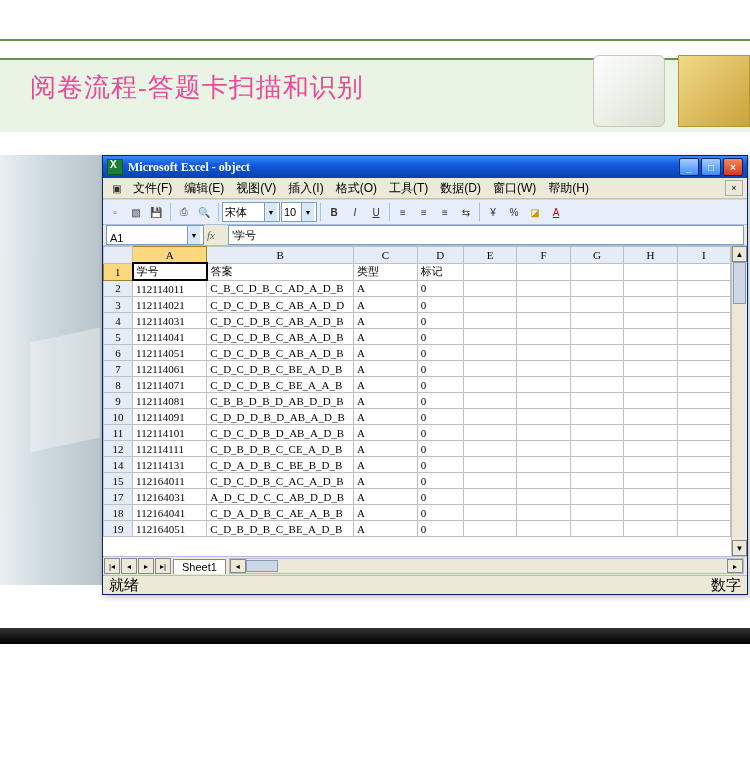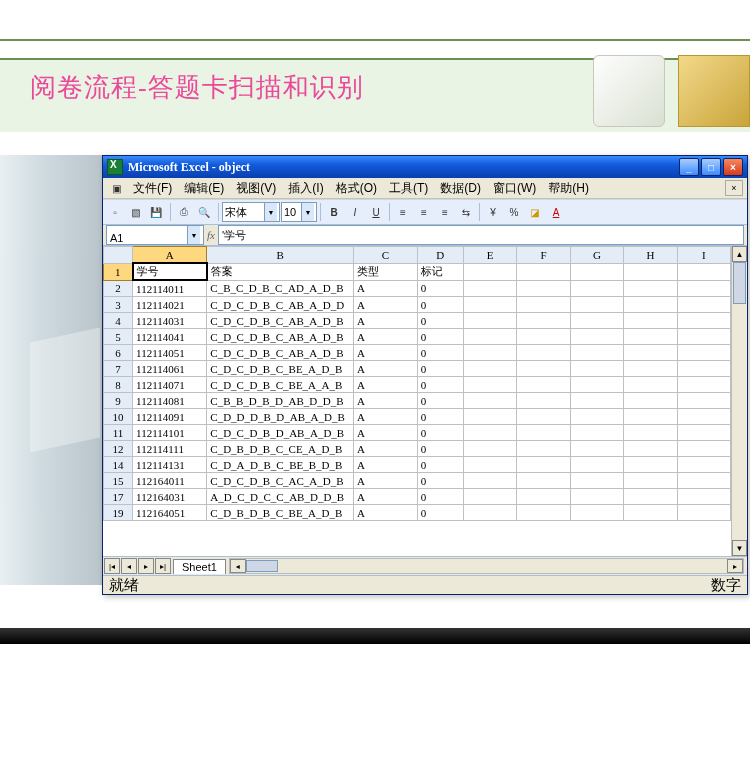--- a/index.html
+++ b/index.html
@@ -22,21 +22,21 @@
 .menubar .mi{padding:2px 6px;white-space:nowrap}
 .menubar .icn-x{margin-left:auto;width:16px;height:14px;border:1px solid #aaa;display:flex;align-items:center;justify-content:center;font-size:9px}
 .toolbar{height:24px;background:#e6eefb;border-top:1px solid #c9d7ef;border-bottom:1px solid #a9bfdf;display:flex;align-items:center;padding:0 2px;gap:1px}
 .tb-btn{width:18px;height:18px;border:1px solid transparent;display:flex;align-items:center;justify-content:center;font-size:10px;color:#333}
 .tb-sep{width:1px;height:18px;background:#a9bfdf;margin:0 2px}
 .font-sel{height:18px;border:1px solid #7f9db9;background:#fff;font-size:11px;padding:0 2px;display:flex;align-items:center;min-width:52px}
 .font-dd{width:12px;height:18px;background:#d9e7fb;border-left:1px solid #7f9db9;display:flex;align-items:center;justify-content:center;font-size:7px;margin-left:auto}
 .namebox-row{height:20px;background:#ece9d8;display:flex;align-items:center;border-bottom:1px solid #a9bfdf}
 .namebox{width:90px;height:18px;background:#fff;border:1px solid #7f9db9;margin-left:3px;display:flex;align-items:flex-end;padding:0 3px}
 .fx{width:14px;text-align:center;font-style:italic;font-family:Georgia;color:#666}
-.fbar{flex:1;height:18px;background:#fff;border:1px solid #7f9db9;margin:0 3px 0 0;display:flex;align-items:center;padding:0 3px}
+.fbar{flex:1;height:18px;background:#fff;border:1px solid #7f9db9;margin:0 3px 0 10px;display:flex;align-items:center;padding:0 3px}
 .grid-wrap{flex:1;display:flex;overflow:hidden;background:#fff}
 .grid{border-collapse:collapse;font-size:11px;font-family:Tahoma,"SimSun"}
 .grid th,.grid td{border:1px solid #c0c0c0;padding:0 3px;height:15px;white-space:nowrap;background:#fff}
 .grid th{background:#e4ecf7;font-weight:normal;text-align:center}
 .grid th.rh{background:#e4ecf7;width:22px;text-align:center}
 .grid .col-a{width:68px}
 .grid .col-b{width:140px}
 .grid .col-c{width:58px}
 .grid .col-d{width:40px}
 .grid .col-x{width:48px}
@@ -330,20 +330,32 @@
                 <td>A_D_C_D_C_C_AB_D_D_B</td>
                 <td>A</td>
                 <td>0</td>
                 <td></td>
                 <td></td>
                 <td></td>
                 <td></td>
                 <td></td>
               </tr>
               <tr>
+                <th class="rh">18</th>
+                <td>112164041</td>
+                <td>C_D_A_D_B_C_AE_A_B_B</td>
+                <td>A</td>
+                <td>0</td>
+                <td></td>
+                <td></td>
+                <td></td>
+                <td></td>
+                <td></td>
+              </tr>
+              <tr>
                 <th class="rh">19</th>
                 <td>112164051</td>
                 <td>C_D_B_D_B_C_BE_A_D_B</td>
                 <td>A</td>
                 <td>0</td>
                 <td></td>
                 <td></td>
                 <td></td>
                 <td></td>
                 <td></td>

